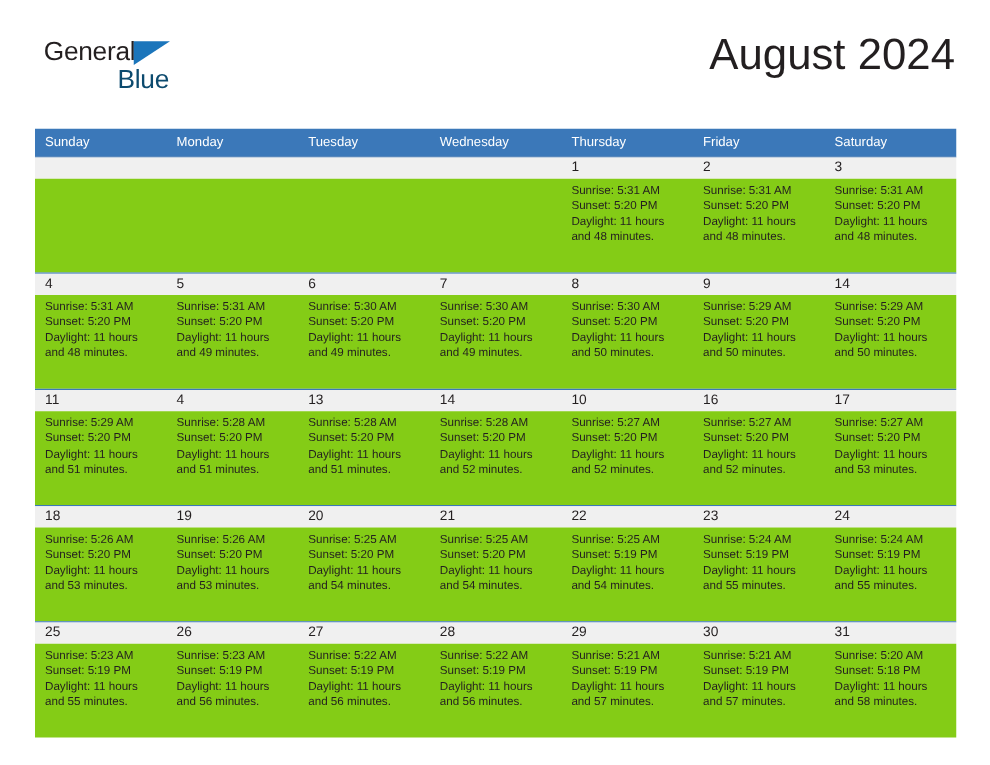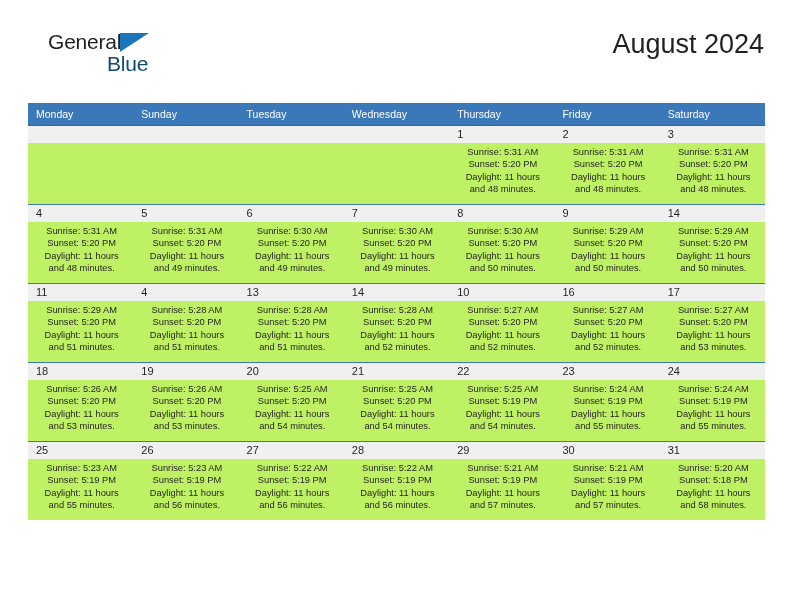--- a/index.html
+++ b/index.html
@@ -17,21 +17,21 @@
   .page {
     position: relative;
     width: 792px;
     height: 612px;
     box-sizing: border-box;
   }
 
   
   .topbar {
     position: absolute;
-    left: 44px;
+    left: 31px;
     top: 26px;
     right: 28px;
     height: 66px;
   }
   .logo {
     position: absolute;
     left: 4px;
     top: 4px;
     width: 180px;
     height: 58px;
@@ -63,21 +63,21 @@
     color: #0c4a6e;
     line-height: 24px;
   }
   .title-block {
     position: absolute;
     right: 0;
     top: 0;
     text-align: right;
   }
   .cal-title {
-    font-size: 27px;
+    font-size: 35px;
     font-weight: normal;
     color: #231f20;
     line-height: 36px;
     white-space: nowrap;
   }
   .cal-subtitle {
     font-size: 14px;
     color: #231f20;
     line-height: 22px;
     margin-top: 2px;
@@ -119,23 +119,22 @@
   .numcell {
     flex: 1 1 0;
     font-size: 11px;
     line-height: 17px;
     padding-left: 8px;
     box-sizing: border-box;
     color: #231f20;
   }
   .infrow {
     display: flex;
-    height: 61px;
-    background: #bef264;
-    text-align: center;
+    height: 75px;
+    background: #84cc16;
   }
   .infcell {
     flex: 1 1 0;
     padding: 3px 6px 0 8px;
     box-sizing: border-box;
     font-size: 9.3px;
     line-height: 12.4px;
     color: #231f20;
   }
   .infcell .ln {
@@ -157,22 +156,22 @@
     </div>
 
     <div class="title-block">
       <div class="cal-title">August 2024</div>
     </div>
 
   </div>
 
   <div class="calendar">
     <div class="dow-row" id="dow-row">
+        <div class="dow">Sunday</div>
         <div class="dow">Monday</div>
-        <div class="dow">Sunday</div>
         <div class="dow">Tuesday</div>
         <div class="dow">Wednesday</div>
         <div class="dow">Thursday</div>
         <div class="dow">Friday</div>
         <div class="dow">Saturday</div>
       </div>
     <div id="weeks-host">
         <div class="week">
           <div class="numrow">
             <div class="numcell empty"></div>

